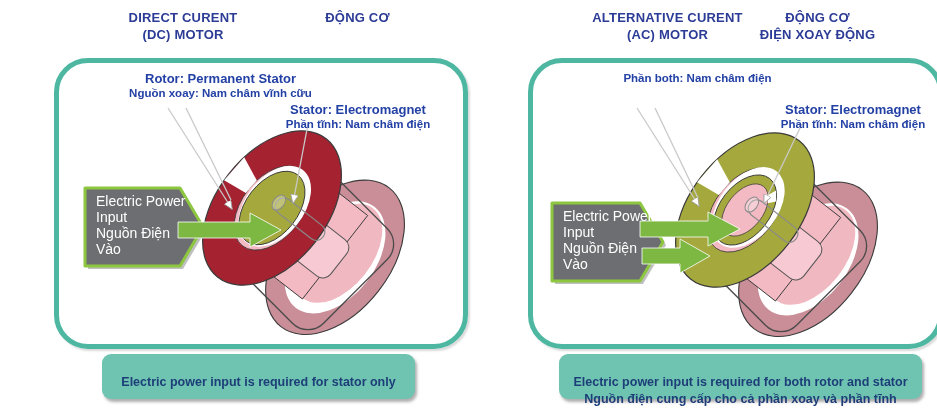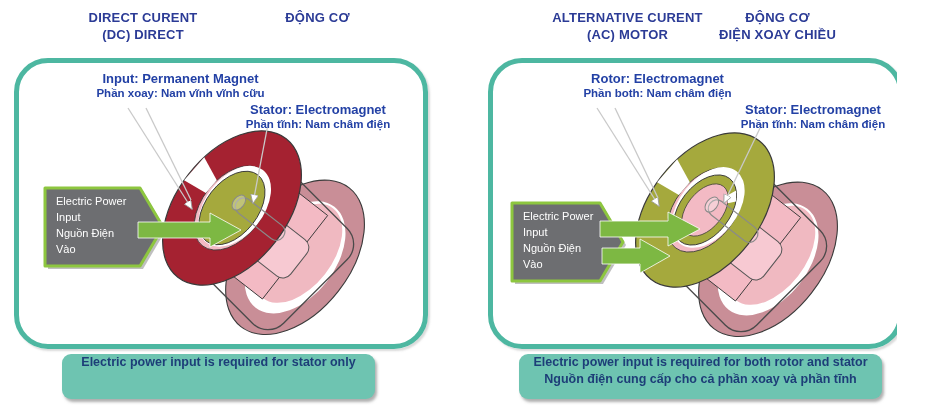--- a/index.html
+++ b/index.html
@@ -1,30 +1,30 @@
 <!DOCTYPE html>
 <html><head>
 <meta charset="utf-8">
 <style>
   html,body{margin:0;padding:0;background:#ffffff;}
   .stage{position:relative;width:897px;height:419px;background:#fff;overflow:hidden;
-         font-family:"Liberation Sans","DejaVu Sans",sans-serif;}
+         font-family:"Liberation Sans","DejaVu Sans",sans-serif;margin-left:40px;}
   .panel{position:absolute;border:5px solid #4DB7A1;border-radius:34px;background:transparent;
          box-sizing:border-box;box-shadow:2px 2px 2px rgba(150,150,150,.35);z-index:1;}
   #panel-dc{left:14px;top:58px;width:414px;height:291px;}
   #panel-ac{left:488px;top:58px;width:415px;height:291px;}
   svg.canvas{position:absolute;left:0;top:0;z-index:2;}
   .hdr{position:absolute;top:9px;text-align:center;font-weight:bold;font-size:13px;
        line-height:17px;letter-spacing:.2px;z-index:3;}
   .lbl{position:absolute;text-align:center;z-index:3;}
   .lbl .l1{font-weight:bold;font-size:13px;line-height:15px;}
   .lbl .l2{font-weight:bold;font-size:11.5px;line-height:14px;}
-  .boxtext{position:absolute;z-index:3;font-size:11px;line-height:16px;color:#fff;}
+  .boxtext{position:absolute;z-index:3;font-size:14px;line-height:16px;color:#fff;}
   .caption{position:absolute;top:354px;height:45px;border-radius:9px;text-align:center;
-           font-weight:bold;font-size:12.5px;line-height:17px;padding-top:0;
+           font-weight:bold;font-size:12.5px;line-height:17px;padding-top:20px;
            box-sizing:border-box;box-shadow:2px 3px 3px rgba(110,110,110,.55);z-index:3;}
   #caption-dc{left:62px;width:313px;}
   #caption-ac{left:519px;width:363px;}
 </style>
 </head>
 <body>
 
 <div class="stage">
 
   <div class="panel" id="panel-dc"></div>
@@ -109,44 +109,43 @@
         <polygon points="515,206 603,206 626,245 603,284 515,284" fill="rgba(0,0,0,0.25)"></polygon>
         <polygon points="512,203 600,203 623,242 600,281 512,281" stroke-width="3" stroke-linejoin="round" fill="#6D6E71" stroke="#8DC63F"></polygon>
         <polygon points="600,221 668,221 668,212 700,229 668,246 668,237 600,237" stroke="#ffffff" stroke-width="0.8" fill="#7DB843"></polygon>
         <polygon points="602,248 640,248 640,239 670,256 640,273 640,264 602,264" stroke="#ffffff" stroke-width="0.8" fill="#7DB843"></polygon>
       </g>
     </g>
   </svg>
 
   <div class="hdr" style="left: 58px; width: 170px; color: rgb(43, 59, 150);">
     <div>DIRECT CURENT</div>
-    <div>(DC) DIRECT</div>
+    <div>(DC) MOTOR</div>
   </div>
   <div class="hdr" style="left: 235px; width: 165px; color: rgb(43, 59, 150);">
     <div>ĐỘNG CƠ</div>
   </div>
   <div class="hdr" style="left: 535px; width: 185px; color: rgb(43, 59, 150); text-align: center;">
     <div>ALTERNATIVE CURENT</div>
     <div>(AC) MOTOR</div>
   </div>
   <div class="hdr" style="left: 695px; width: 165px; color: rgb(43, 59, 150);">
     <div>ĐỘNG CƠ</div>
-    <div>ĐIỆN XOAY CHIỀU</div>
+    <div>ĐIỆN XOAY ĐỘNG</div>
   </div>
 
   <div class="lbl" style="left: 78px; top: 71px; width: 205px; color: rgb(35, 65, 165);">
-    <div class="l1">Input: Permanent Magnet</div>
-    <div class="l2">Phần xoay: Nam vĩnh vĩnh cữu</div>
+    <div class="l1">Rotor: Permanent Stator</div>
+    <div class="l2">Nguồn xoay: Nam châm vĩnh cữu</div>
   </div>
   <div class="lbl" style="left: 232px; top: 102px; width: 172px; color: rgb(35, 65, 165);">
     <div class="l1">Stator: Electromagnet</div>
     <div class="l2">Phần tĩnh: Nam châm điện</div>
   </div>
   <div class="lbl" style="left: 565px; top: 71px; width: 185px; color: rgb(35, 65, 165);">
-    <div class="l1">Rotor: Electromagnet</div>
     <div class="l2">Phần both: Nam châm điện</div>
   </div>
   <div class="lbl" style="left: 728px; top: 102px; width: 170px; color: rgb(35, 65, 165);">
     <div class="l1">Stator: Electromagnet</div>
     <div class="l2">Phần tĩnh: Nam châm điện</div>
   </div>
 
   <div class="boxtext" style="left:56px;top:193px;width:110px;">
     <div>Electric Power</div>
     <div>Input</div>

